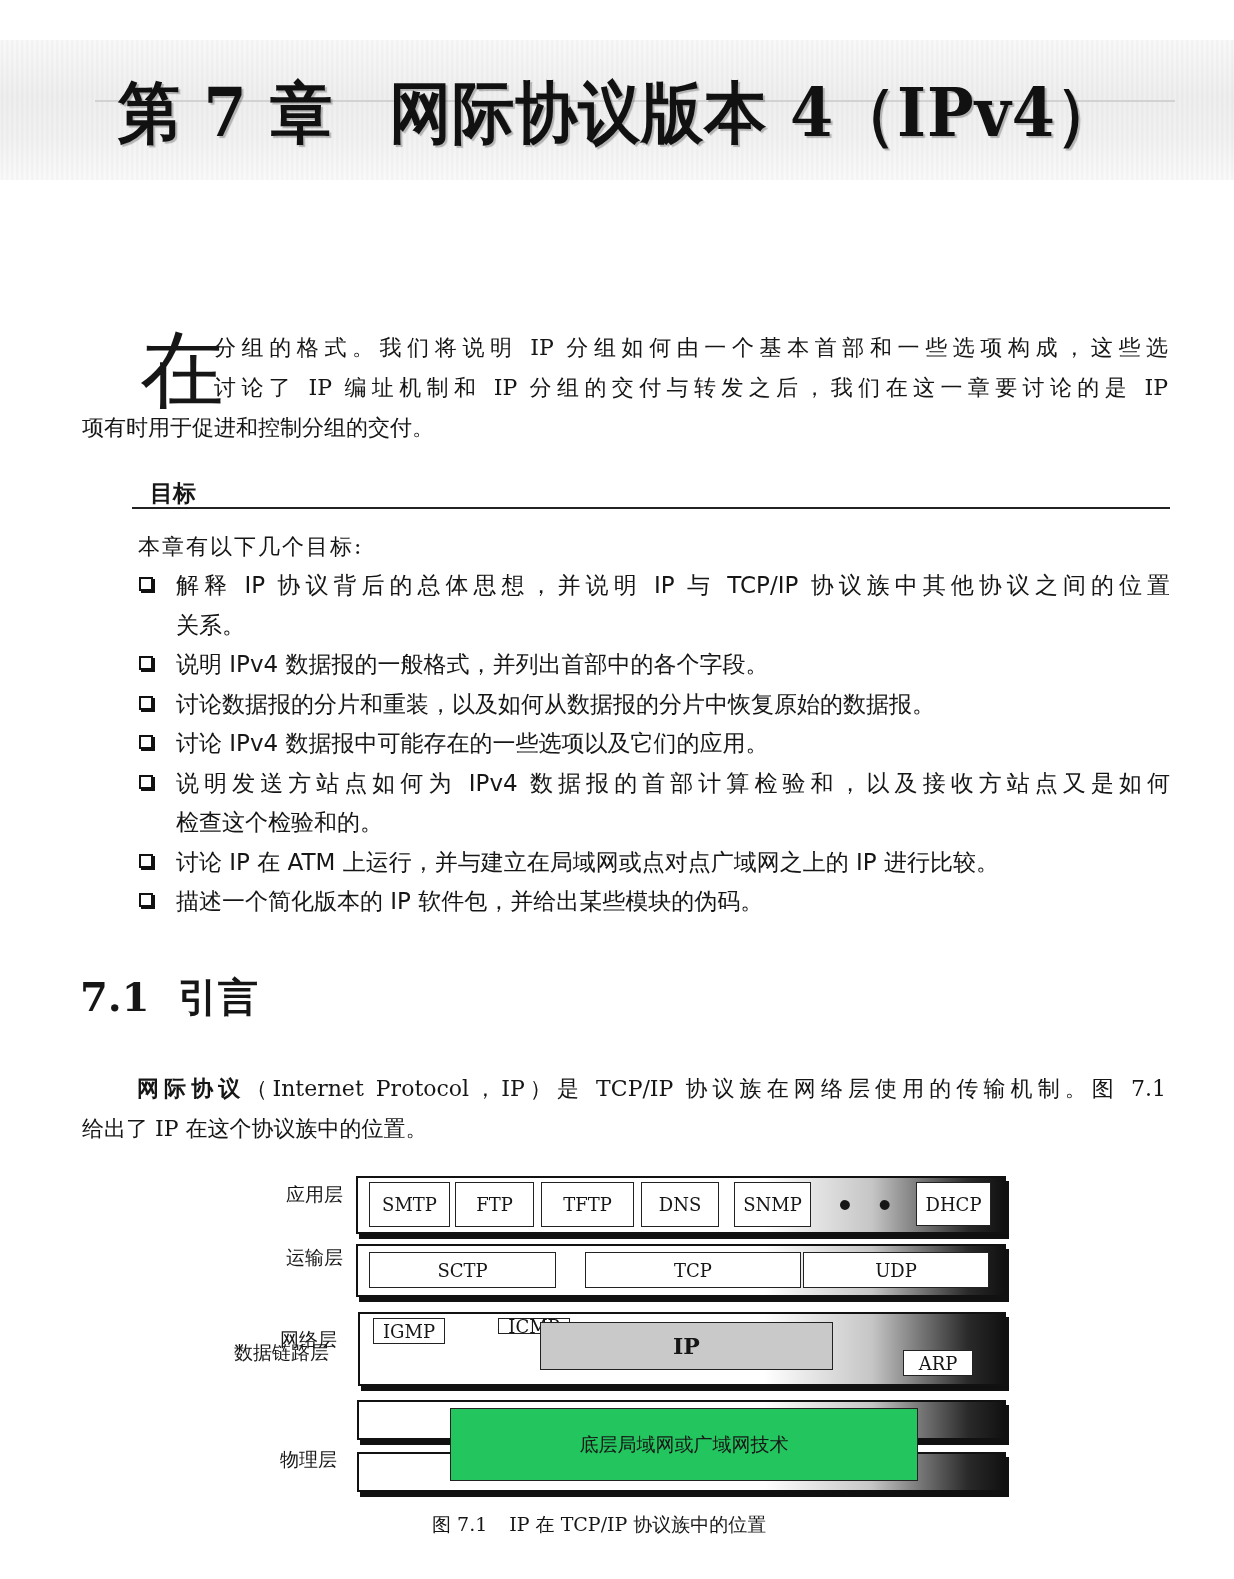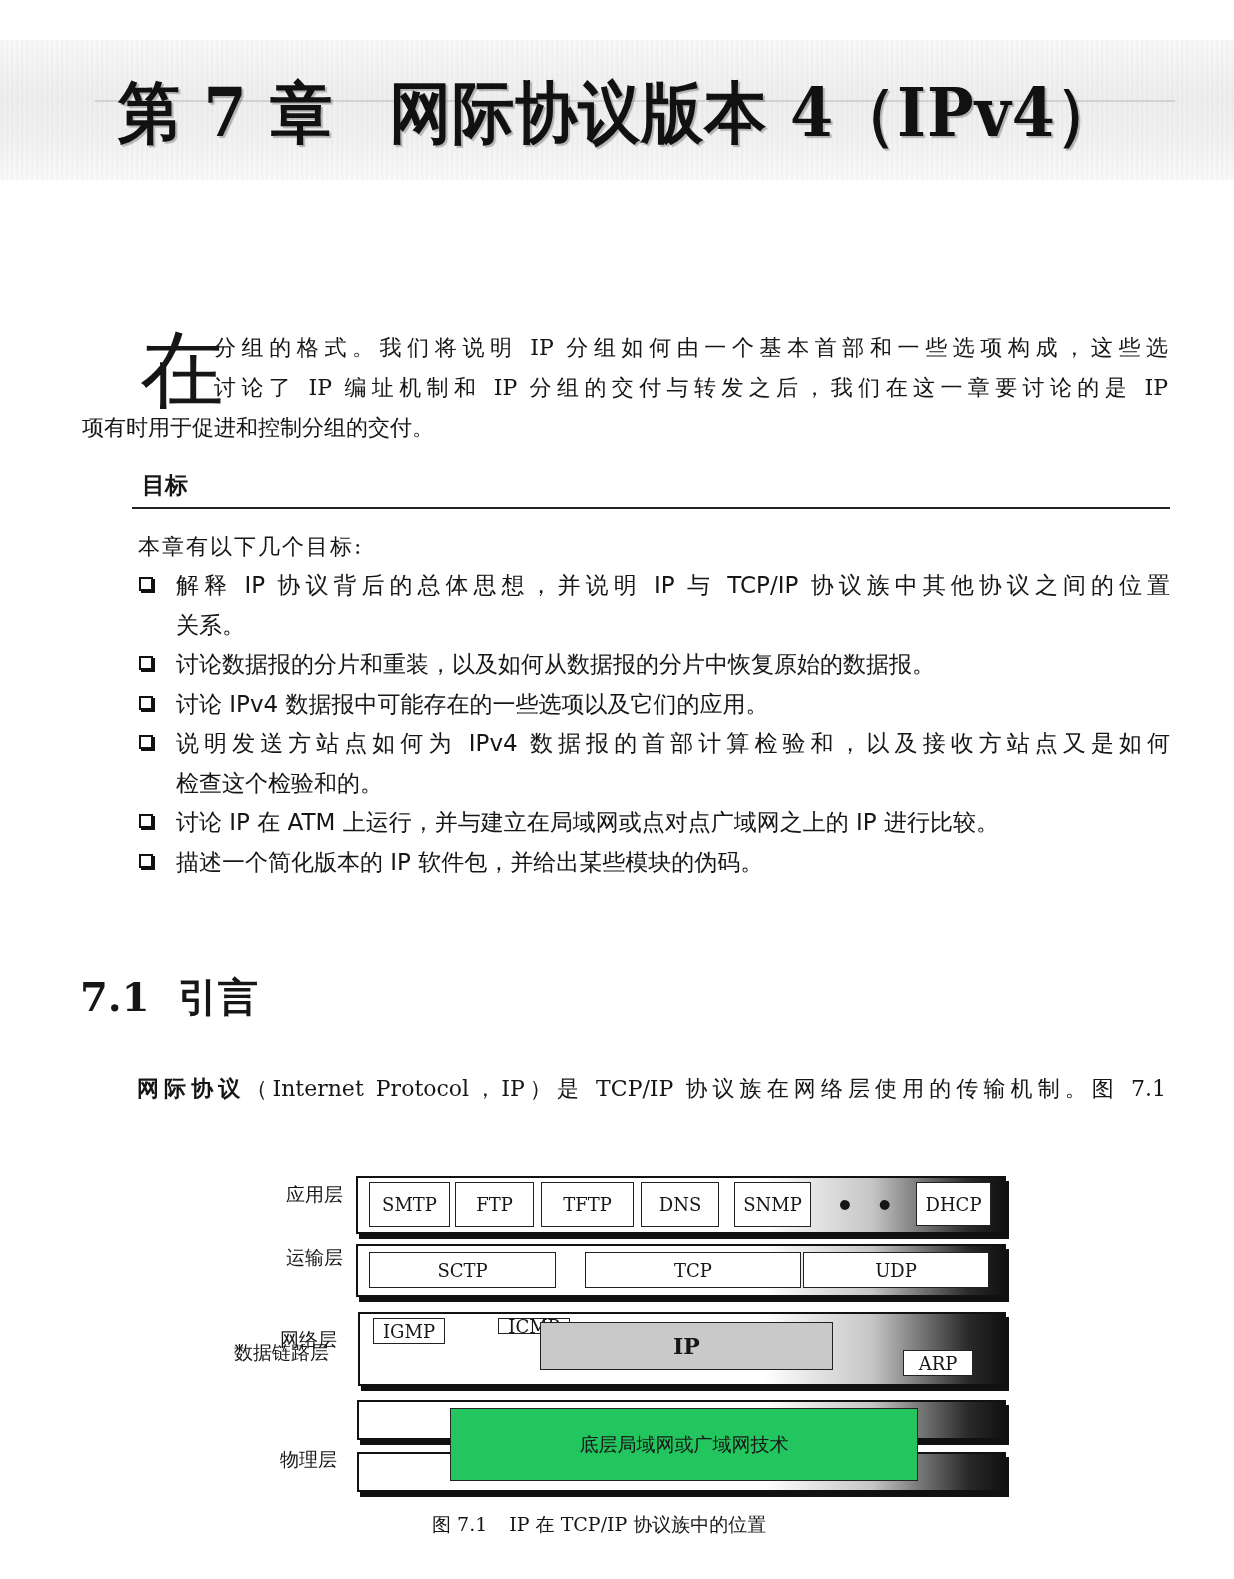--- a/index.html
+++ b/index.html
@@ -17,21 +17,21 @@
     text-shadow: 2px 2px 1px rgba(0,0,0,0.25); transform: scaleY(1.08); transform-origin: left top; }
   .chapter-title .gap { display: inline-block; width: 56px; }
 
   .intro { position: absolute; left: 82px; top: 328px; width: 1086px; font-size: 22px; line-height: 40px; }
   .dropcap { position: absolute; left: 58px; top: 0px; font-size: 84px; line-height: 84px;
     font-family: "DejaVu Serif", "Liberation Serif", serif; font-weight: normal; }
   .intro-line { white-space: nowrap; display: block; text-align: justify; text-align-last: justify; }
   .intro-line.l1, .intro-line.l2 { padding-left: 132px; }
   .intro-line.l3 { text-align-last: left; }
 
-  .objectives-heading { position: absolute; left: 138px; top: 466px; margin: 4px;
+  .objectives-heading { position: absolute; left: 138px; top: 466px; margin: 12px;
     font-family: "DejaVu Sans", "Liberation Sans", sans-serif; font-weight: bold; font-size: 23px; }
   .objectives-rule { position: absolute; left: 132px; top: 507px; width: 1038px; height: 2px; background: #222; }
   .objectives-lead { position: absolute; left: 138px; top: 532px; font-size: 22px; letter-spacing: 2px;
     font-family: "DejaVu Serif", "Liberation Serif", serif; }
 
   .obj-list { position: absolute; left: 136px; top: 566px; width: 1034px; margin: 0; padding: 0; list-style: none;
     font-family: "DejaVu Sans", "Liberation Sans", sans-serif; font-size: 23px; line-height: 39.5px; }
   .obj-item { position: relative; padding-left: 40px; }
   .checkbox { position: absolute; left: 3px; top: 11px; width: 14px; height: 14px; border: 2.5px solid #111;
     box-shadow: 2px 2px 0 #111; background: #fff; box-sizing: border-box; }
@@ -84,20 +84,24 @@
 <div class="objectives-lead">本章有以下几个目标:</div>
 
 <ul class="obj-list">
   <li class="obj-item">
     <span class="checkbox"></span>
     <span class="obj-text justify">解释 IP 协议背后的总体思想，并说明 IP 与 TCP/IP 协议族中其他协议之间的位置</span>
     <span class="obj-text">关系。</span>
   </li>
   <li class="obj-item">
     <span class="checkbox"></span>
+    <span class="obj-text">说明 IPv4 数据报的一般格式，并列出首部中的各个字段。</span>
+  </li>
+  <li class="obj-item">
+    <span class="checkbox"></span>
     <span class="obj-text">讨论数据报的分片和重装，以及如何从数据报的分片中恢复原始的数据报。</span>
   </li>
   <li class="obj-item">
     <span class="checkbox"></span>
     <span class="obj-text">讨论 IPv4 数据报中可能存在的一些选项以及它们的应用。</span>
   </li>
   <li class="obj-item">
     <span class="checkbox"></span>
     <span class="obj-text justify">说明发送方站点如何为 IPv4 数据报的首部计算检验和，以及接收方站点又是如何</span>
     <span class="obj-text">检查这个检验和的。</span>
@@ -109,20 +113,21 @@
   <li class="obj-item">
     <span class="checkbox"></span>
     <span class="obj-text">描述一个简化版本的 IP 软件包，并给出某些模块的伪码。</span>
   </li>
 </ul>
 
 <h2 class="section-heading"><span class="num">7.1</span><span>引言</span></h2>
 
 <div class="body-para">
   <span class="body-line first"><span class="term">网际协议</span><span>（Internet Protocol，IP）是 TCP/IP 协议族在网络层使用的传输机制。图 7.1</span></span>
+  <span class="body-line">给出了 IP 在这个协议族中的位置。</span>
 </div>
 
 <div class="diagram">
 
   <div class="layer-label" style="left:286px; top:1182px;">应用层</div>
   <div class="layer-bar" style="left:356px; top:1176px; width:650px; height:58px;">
     <div class="shade"></div>
   </div>
   <div class="proto" style="left:369px; top:1182px; width:81px; height:45px;">SMTP</div>
   <div class="proto" style="left:455px; top:1182px; width:79px; height:45px;">FTP</div>

